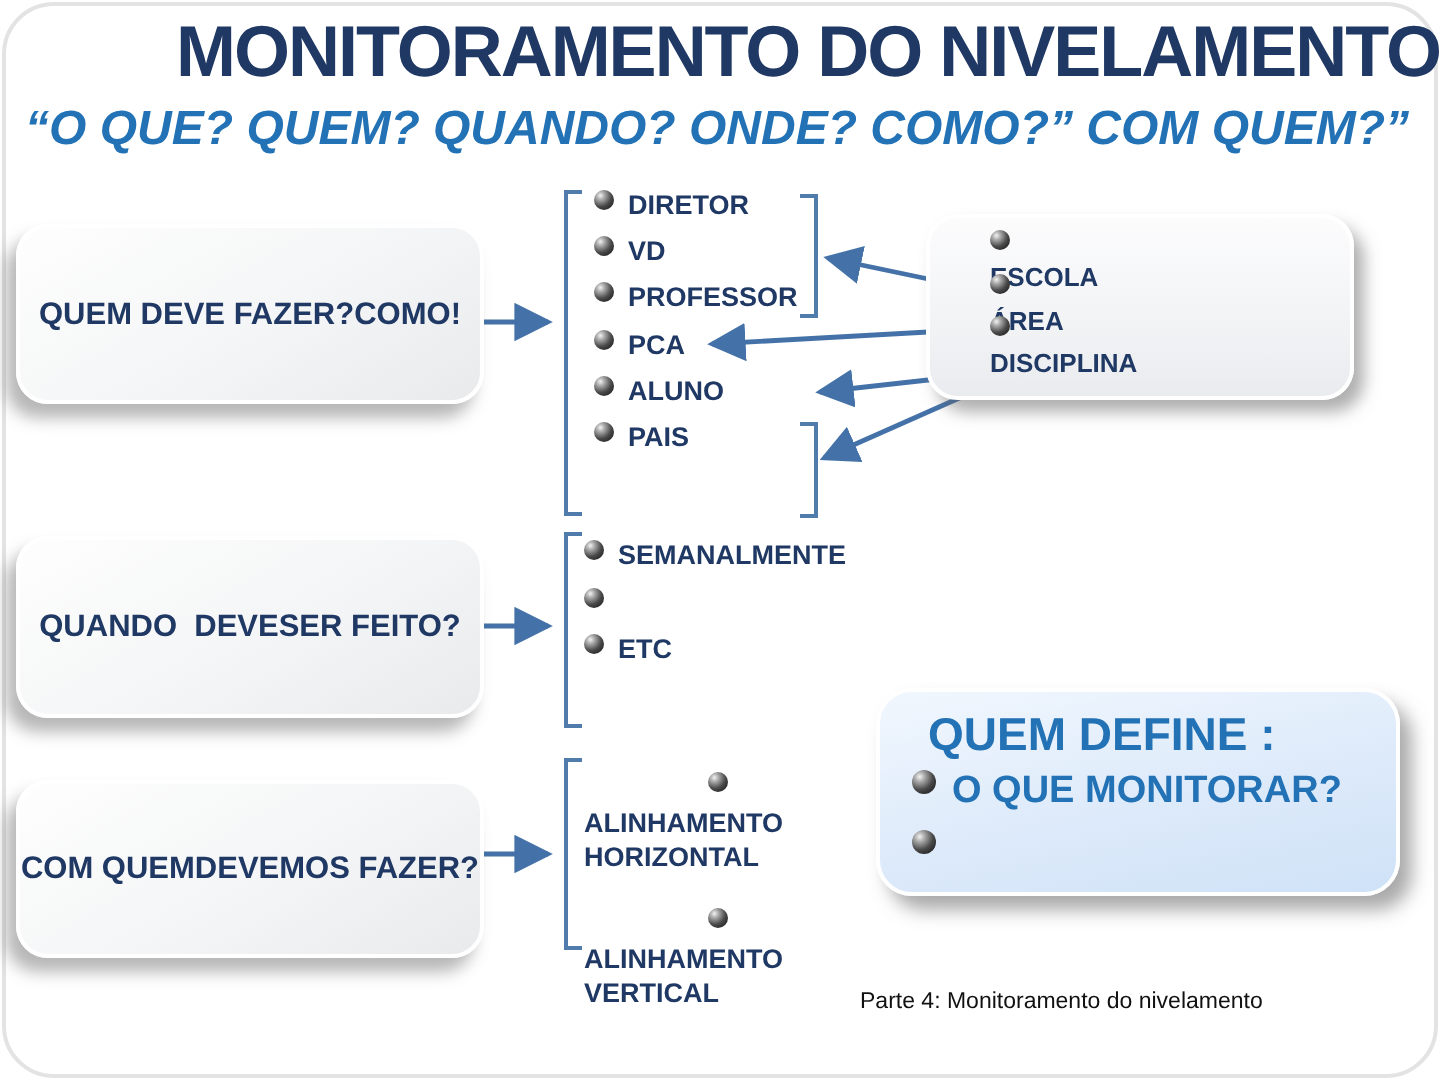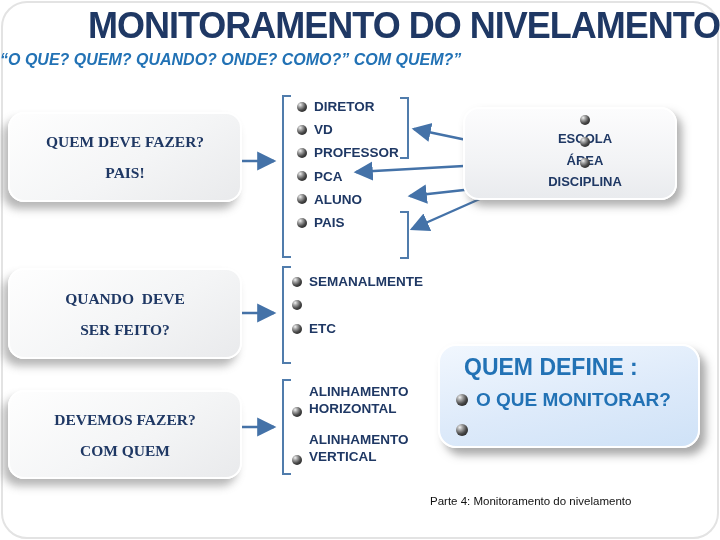--- a/index.html
+++ b/index.html
@@ -9,45 +9,45 @@
   }
   .frame{
     position:absolute;inset:1px;border:2px solid #e3e3e3;border-radius:26px;
     pointer-events:none;z-index:0;
   }
   .title{
     position:absolute;top:5px;left:0;width:720px;text-align:center;
     font-size:36px;font-weight:bold;color:#1F3864;letter-spacing:-1px;z-index:2;padding-left:44px;
   }
   .subtitle{
-    position:absolute;top:51px;left:0;width:717px;text-align:left;
-    font-size:16px;font-weight:bold;font-style:italic;color:#2272B5;z-index:2;
+    position:absolute;top:51px;left:0;width:717px;text-align:center;
+    font-size:24px;font-weight:bold;font-style:italic;color:#2272B5;z-index:2;
   }
   .qbox{
     position:absolute;left:8px;width:230px;border-radius:16px;border:2px solid #fff;
     background:linear-gradient(150deg,#fefefe 0%,#f4f5f6 55%,#e9eaec 100%);
     box-shadow:-5px 7px 8px rgba(95,95,95,.45);
-    display:flex;flex-direction:column;justify-content:center;align-items:center;
-    color:#1F3864;font-weight:bold;font-size:15.5px;text-align:center;z-index:2;font-family:Liberation Serif, serif;
+    display:flex;flex-direction:row;justify-content:center;align-items:center;
+    color:#1F3864;font-weight:bold;font-size:15.5px;text-align:center;z-index:2;
   }
   .qbox .l{line-height:31px;white-space:pre-wrap;}
   #qbox1{top:112px;height:86px;}
   #qbox2{top:268px;height:87px;}
   #qbox3{top:390px;height:85px;}
   svg.overlay{position:absolute;top:0;left:0;z-index:1;}
   ul{list-style:none;margin:0;padding:0;position:absolute;z-index:2;}
-  li{display:flex;align-items:center;gap:7px;color:#1F3864;font-weight:bold;font-size:13.5px;}
+  li{display:flex;gap:7px;color:#1F3864;font-weight:bold;font-size:13.5px;}
   .sphere{
     flex:0 0 auto;width:10px;height:10px;border-radius:50%;
     background:radial-gradient(circle at 32% 28%, #f2f2f2 0%, #a8a8a8 22%, #4a4a4a 55%, #0d0d0d 100%);
   }
   ul.who{left:297px;top:95px;}  ul.who li{height:23.2px;}
   ul.when{left:292px;top:270px;} ul.when li{height:23.6px;}
   ul.how{left:292px;top:383px;width:134px;}
-  ul.how li{align-items:flex-end;margin-bottom:14px;line-height:17px;}
+  ul.how li{align-items:center;margin-bottom:14px;line-height:17px;flex-direction:column;}
   ul.how .sphere{margin-top:3px;}
   .ondebox{
     position:absolute;left:463px;top:107px;width:214px;height:93px;border-radius:16px;
     border:2px solid #fff;
     background:linear-gradient(180deg,#fcfcfd 0%,#f2f3f5 60%,#e9ebee 100%);
     box-shadow:5px 6px 8px rgba(95,95,95,.5);z-index:2;box-sizing:border-box;
     padding:6px 0 0 30px;
   }
   .ondebox .t{font-size:15px;font-weight:bold;color:#1F3864;margin:0 0 2px 3px;}
   .ondebox ul{position:static;}
@@ -96,29 +96,29 @@
       <path d="M291,96 L283,96 L283,257 L291,257"></path>
       <path d="M400,98 L408,98 L408,158 L400,158"></path>
       <path d="M400,212 L408,212 L408,258 L400,258"></path>
       <path d="M291,267 L283,267 L283,363 L291,363"></path>
       <path d="M291,380 L283,380 L283,474 L291,474"></path>
     </g>
   </svg>
 
   <div class="qbox" id="qbox1">
     <div class="l">QUEM DEVE FAZER?</div>
-    <div class="l">PAIS!</div>
+    <div class="l">COMO!</div>
   </div>
   <div class="qbox" id="qbox2">
     <div class="l">QUANDO  DEVE</div>
     <div class="l">SER FEITO?</div>
   </div>
   <div class="qbox" id="qbox3">
+    <div class="l">COM QUEM</div>
     <div class="l">DEVEMOS FAZER?</div>
-    <div class="l">COM QUEM</div>
   </div>
 
   <ul class="who">
     <li>
         <span class="sphere"></span>
         <span>DIRETOR</span>
       </li>
     <li>
         <span class="sphere"></span>
         <span>VD</span>

